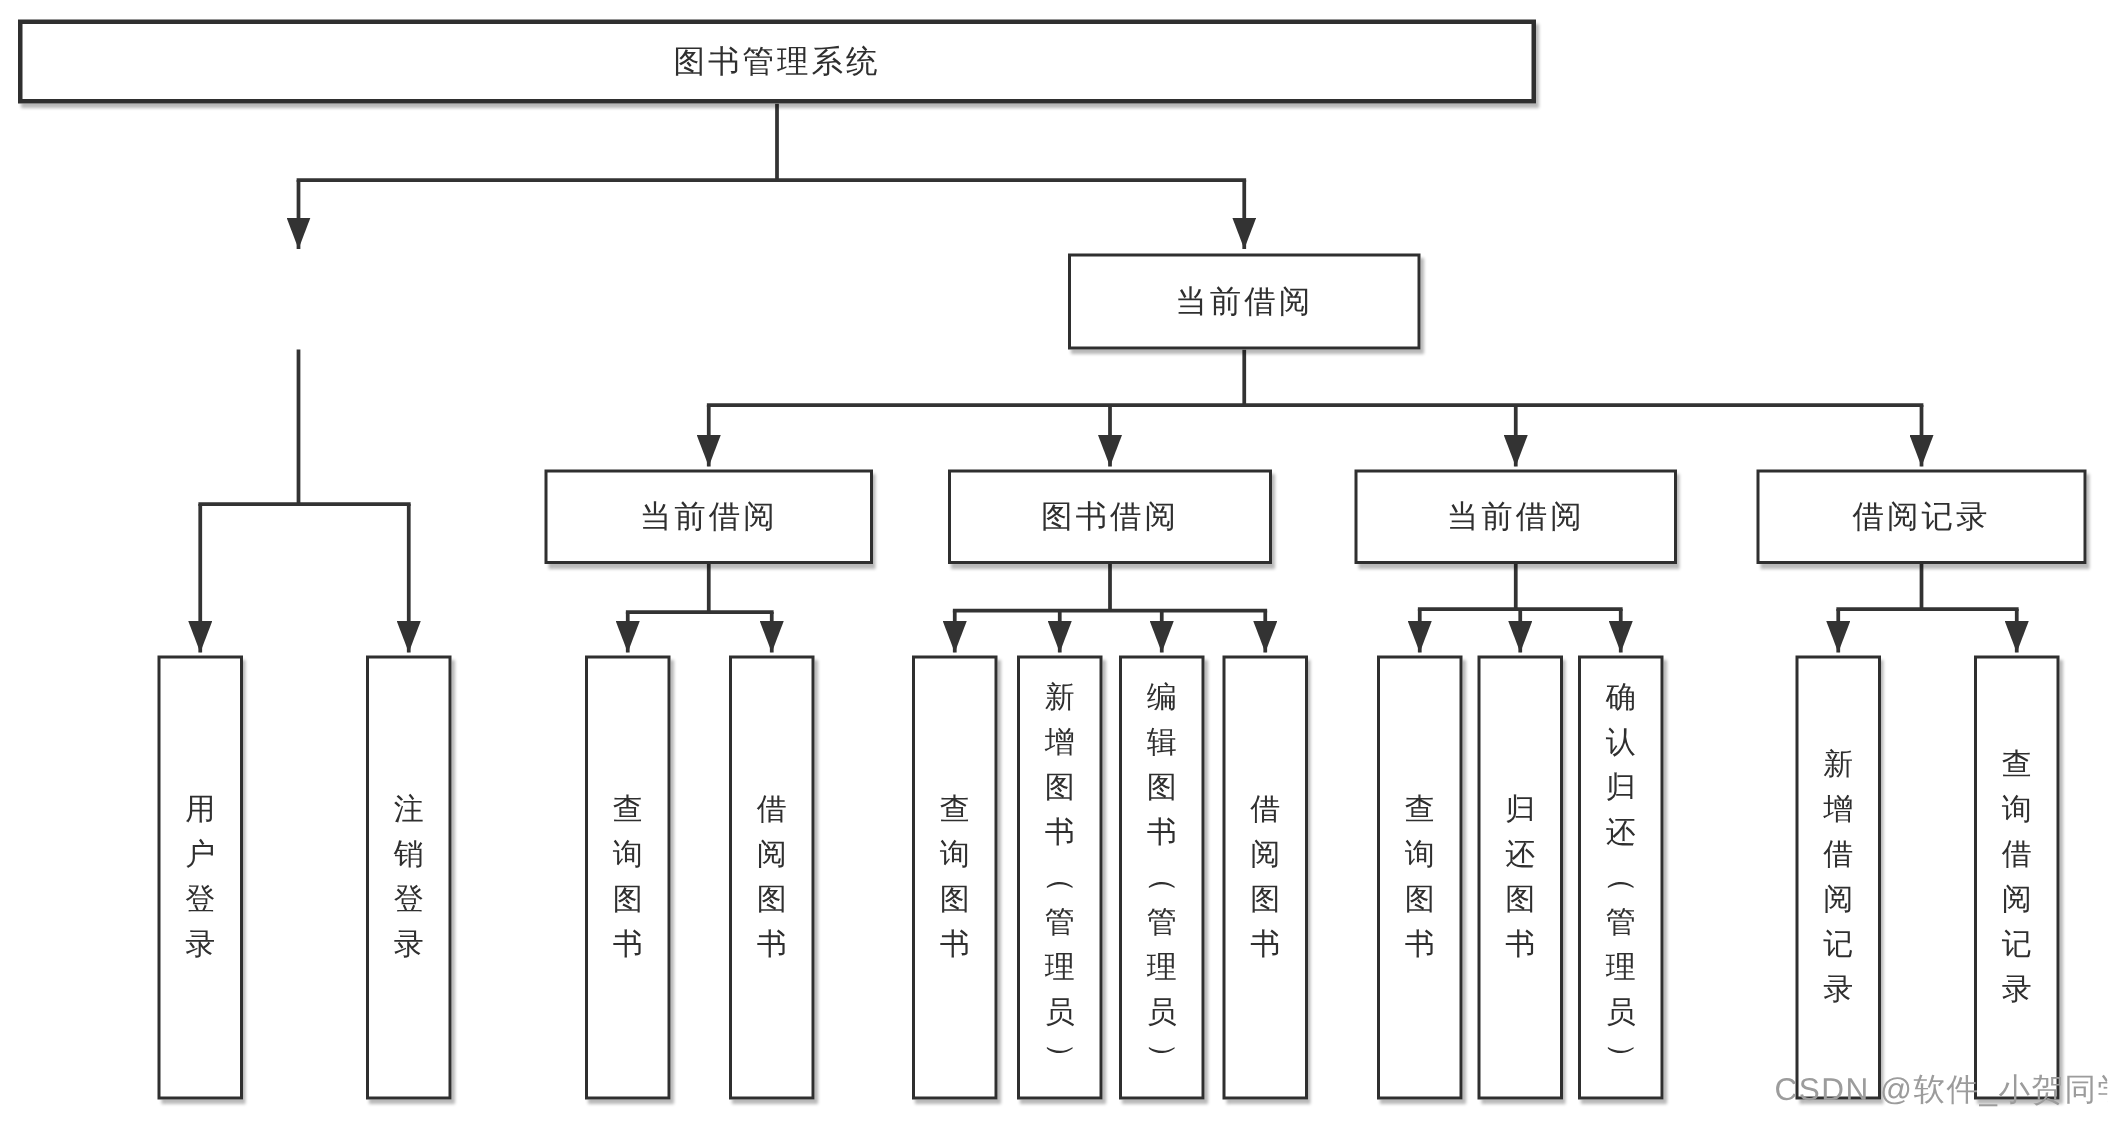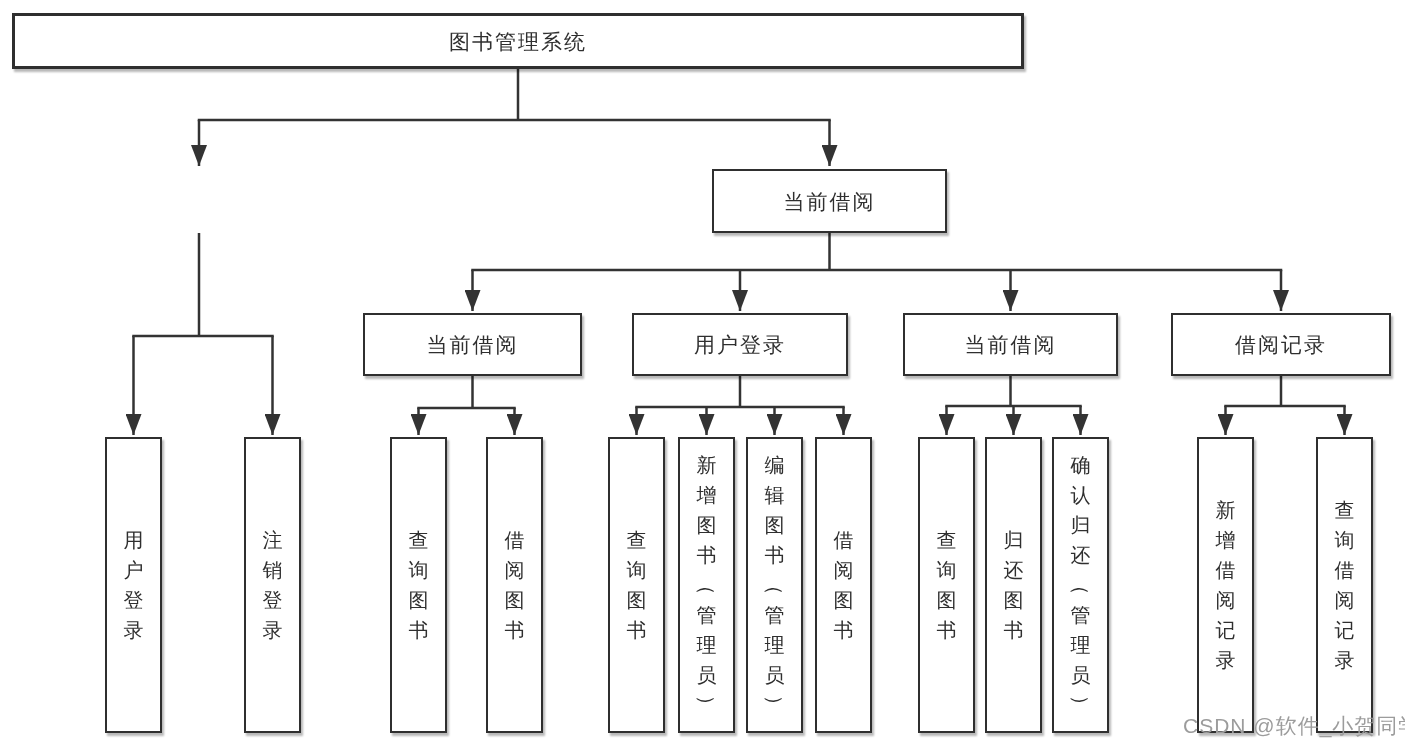--- a/index.html
+++ b/index.html
@@ -107,21 +107,21 @@
   </div>
 
   <div class="node" style="left:712px;top:169px;width:235px;height:64px">
     <span class="hlabel">当前借阅</span>
   </div>
 
   <div class="node" style="left:363px;top:313px;width:219px;height:63px">
     <span class="hlabel">当前借阅</span>
   </div>
   <div class="node" style="left:632px;top:313px;width:216px;height:63px">
-    <span class="hlabel">用户登录</span>
+    <span class="hlabel">图书借阅</span>
   </div>
   <div class="node" style="left:903px;top:313px;width:215px;height:63px">
     <span class="hlabel">当前借阅</span>
   </div>
   <div class="node" style="left:1171px;top:313px;width:220px;height:63px">
     <span class="hlabel">借阅记录</span>
   </div>
 
   <div class="node" style="left:105px;top:437px;width:57px;height:296px">
     <span class="vtext">

